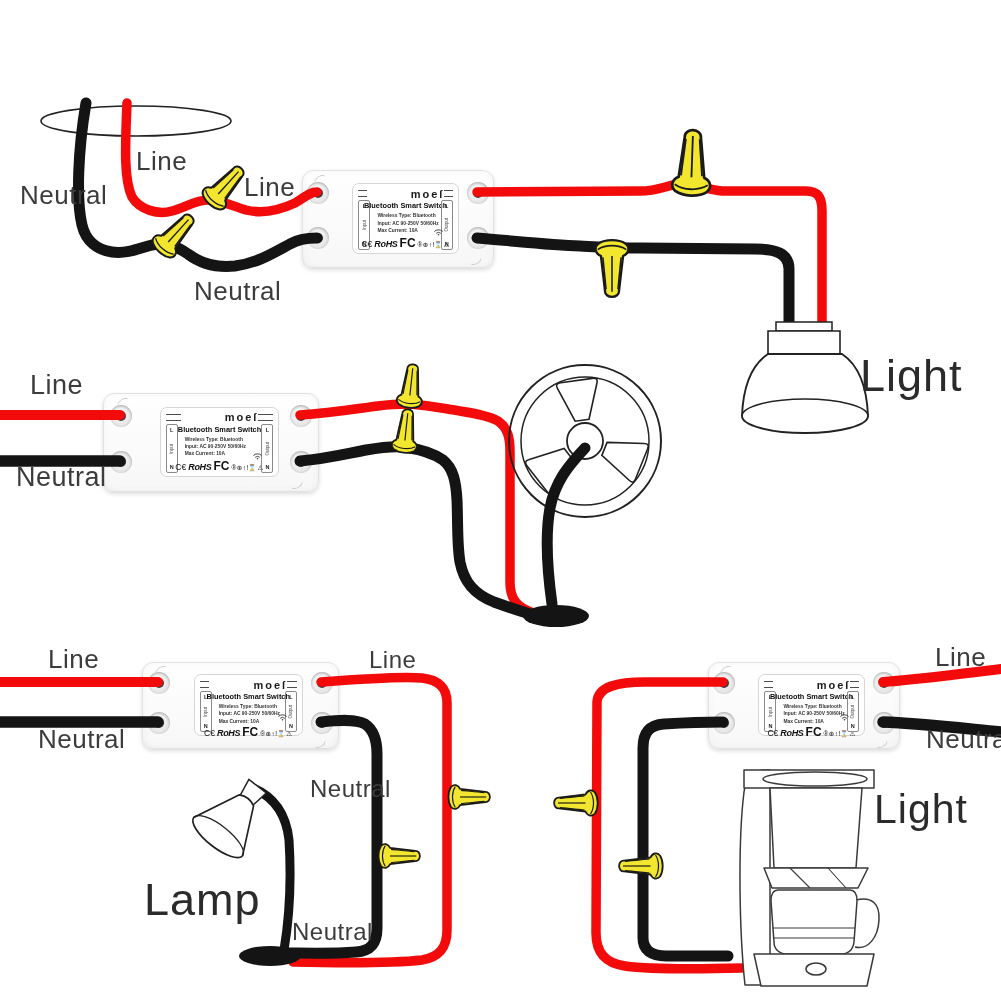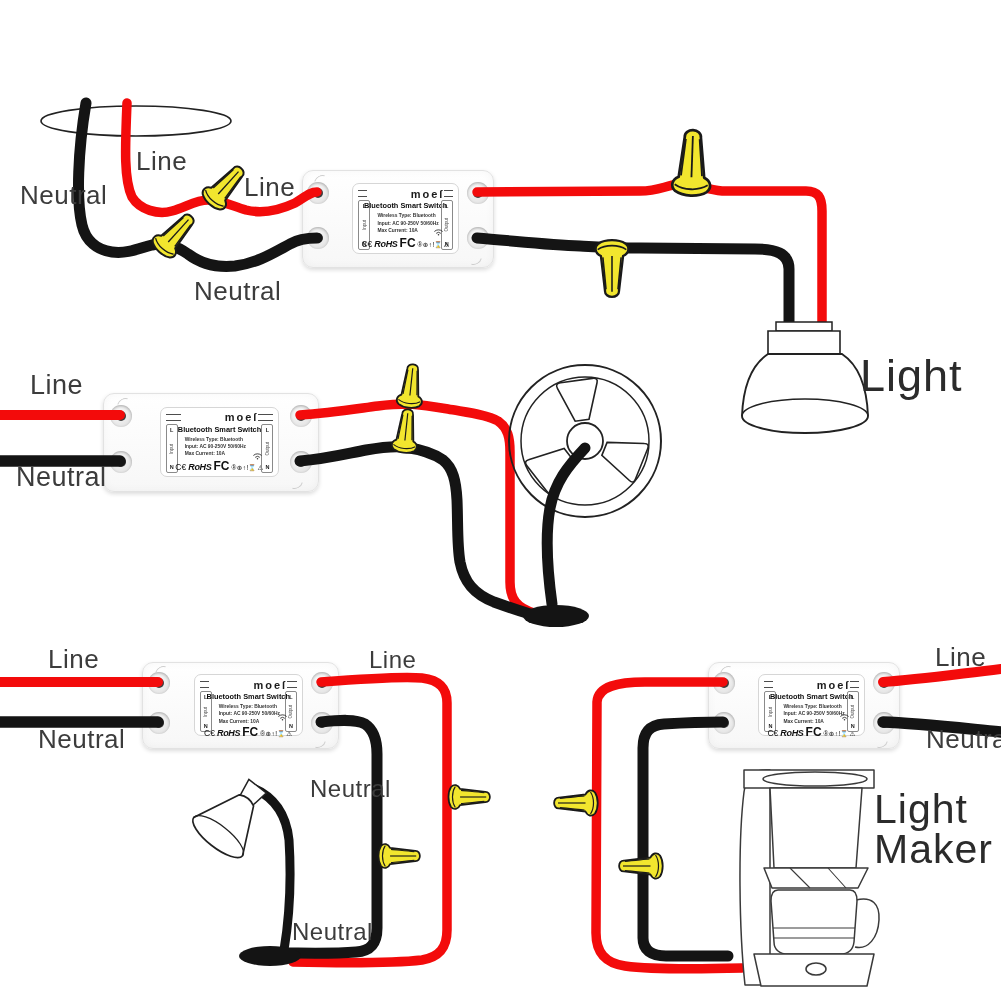--- a/index.html
+++ b/index.html
@@ -354,18 +354,18 @@
   <div class="lbl" style="left:244px;top:172px;font-size:26px;">Line</div>
   <div class="lbl" style="left:194px;top:276px;font-size:26px;">Neutral</div>
   <div class="lbl" style="left:30px;top:370px;font-size:27px;">Line</div>
   <div class="lbl" style="left:16px;top:462px;font-size:27px;">Neutral</div>
   <div class="lbl big" style="left:860px;top:350px;font-size:45px;">Light</div>
   <div class="lbl" style="left:48px;top:644px;font-size:26px;">Line</div>
   <div class="lbl" style="left:38px;top:724px;font-size:26px;">Neutral</div>
   <div class="lbl" style="left:369px;top:646px;font-size:24px;">Line</div>
   <div class="lbl" style="left:310px;top:775px;font-size:24px;">Neutral</div>
   <div class="lbl" style="left:292px;top:918px;font-size:24px;">Neutral</div>
+  <div class="lbl big" style="left:144px;top:874px;font-size:45px;">Lamp</div>
   <div class="lbl" style="left:935px;top:642px;font-size:26px;">Line</div>
   <div class="lbl" style="left:926px;top:724px;font-size:26px;">Neutral</div>
   <div class="lbl big" style="left:874px;top:786px;font-size:41px;">Light</div>
-  <div class="lbl big" style="left:874px;top:826px;font-size:41px;">Maker</div>
 
 </div>
 
 </body></html>

